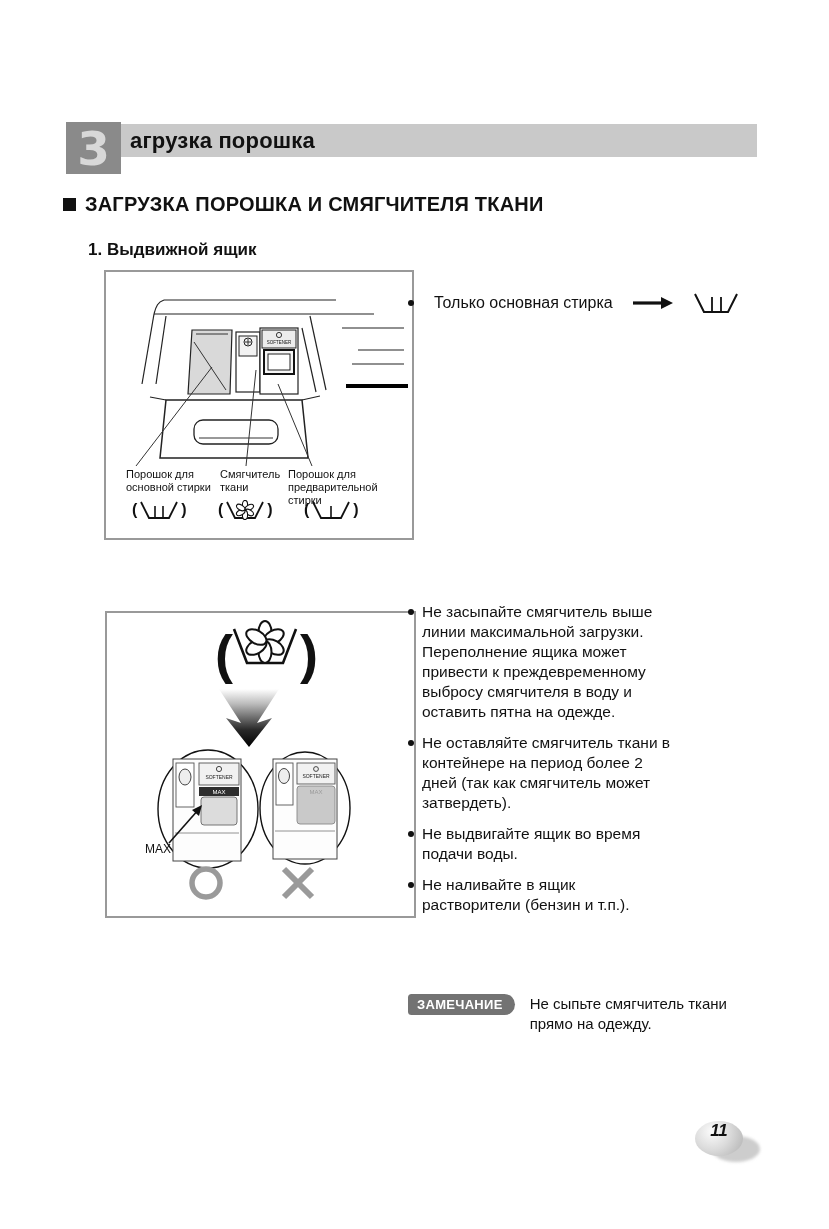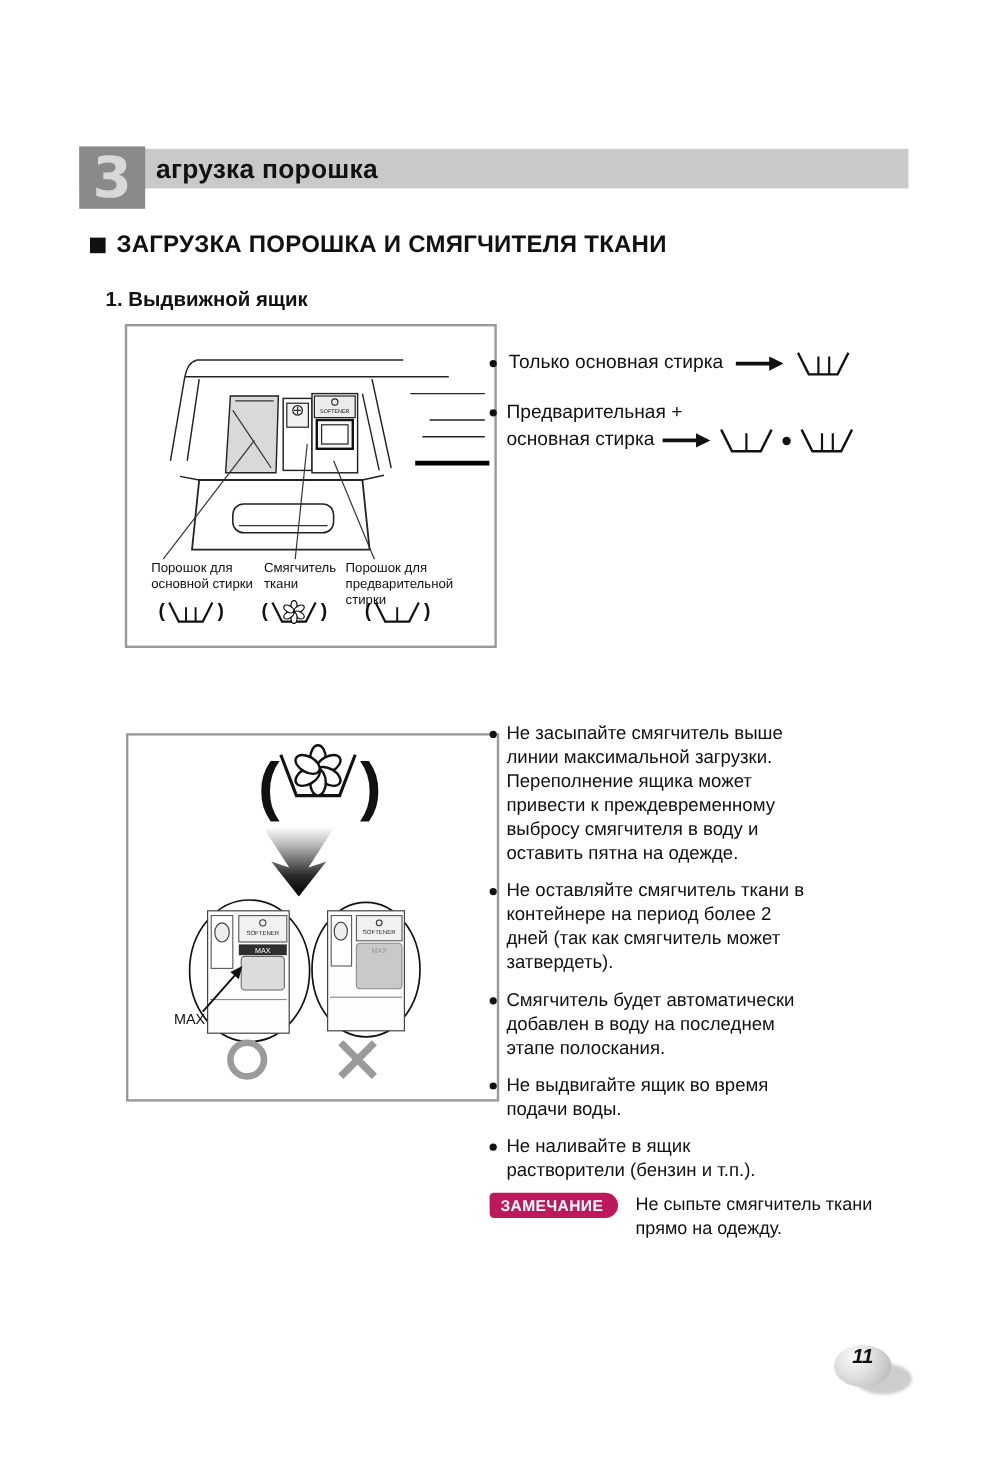--- a/index.html
+++ b/index.html
@@ -11,53 +11,53 @@
   
   .chapter-bar{left:66px;top:124px;width:691px;height:33px;background:#c9c9c9;}
   .chapter-numbox{left:66px;top:122px;width:55px;height:52px;background:#8a8a8a;
       display:flex;align-items:center;justify-content:center;z-index:2;}
   .chapter-num{font-size:47px;font-weight:bold;color:#d8d8d8;line-height:1;
       font-family:"DejaVu Sans", sans-serif;}
   .chapter-title{left:130px;top:124px;height:33px;line-height:33px;
       font-size:22px;font-weight:bold;letter-spacing:0.2px;z-index:3;}
 
   
-  .section-title{left:63px;top:193px;display:flex;align-items:center;gap:9px;margin-left:12px;}
+  .section-title{left:63px;top:193px;display:flex;align-items:center;gap:9px;}
   .sq{width:13px;height:13px;background:#111;flex:0 0 auto;}
   .section-title-text{font-size:20px;font-weight:bold;letter-spacing:0.2px;}
 
   .subheading{font-size:17px;font-weight:bold;text-align:right;}
   #sub1{left:88px;top:240px;}
   #sub2{left:88px;top:575px;}
 
   
   .figbox{border:2px solid #999;background:#fff;margin-left:20px;}
   #fig1{left:84px;top:270px;width:306px;height:266px;}
   #fig2{left:85px;top:611px;width:307px;height:303px;}
 
   .figlabel{font-size:11px;line-height:13px;color:#111;}
   .iconrow{display:flex;align-items:center;gap:2px;font-size:15px;font-weight:bold;}
   .paren{font-size:16px;font-weight:bold;line-height:20px;}
 
   
-  .bullet-row{display:flex;align-items:center;gap:10px;}
+  .bullet-row{display:flex;align-items:center;gap:20px;}
   .dot{width:6px;height:6px;border-radius:50%;background:#111;flex:0 0 auto;}
   .btxt{font-size:16px;line-height:20px;}
   .b2wrap{display:flex;gap:8px;}
   .b2wrap .dot{margin-top:7px;}
   .inlinerow{display:flex;align-items:center;gap:7px;}
   .middot{width:7px;height:7px;border-radius:50%;background:#111;}
 
   .s2bullet{display:flex;gap:8px;margin-bottom:11px;}
   .s2bullet .dot{margin-top:7px;}
   .s2bullet .btxt{font-size:15.5px;line-height:20px;width:340px;}
 
   
   .note-row{left:408px;top:994px;display:flex;gap:15px;align-items:flex-start;}
-  .note-badge{background:#be185d;color:#fff;font-weight:bold;font-size:13px;
+  .note-badge{background:#737373;color:#fff;font-weight:bold;font-size:13px;
       height:21px;line-height:21px;padding:0 12px 0 9px;
       border-radius:4px 12px 12px 4px;letter-spacing:0.3px;}
   .note-text{font-size:15px;line-height:20px;}
 
   
   .pageno-shadow{left:712px;top:1136px;width:48px;height:26px;border-radius:50%;
       background:#cdcdcd;filter:blur(1.5px);z-index:1;}
   .pageno{left:695px;top:1121px;width:48px;height:35px;border-radius:50%;
       background:radial-gradient(circle at 35% 30%, #fbfbfb 0%, #dcdcdc 45%, #aeaeae 100%);
       display:flex;align-items:flex-start;justify-content:center;z-index:2;}
@@ -173,42 +173,20 @@
     <svg width="40" height="14" viewBox="0 0 40 14">
       <path d="M0,7 L29,7" stroke="#111" stroke-width="3.2"></path>
         <polygon points="28,1 40,7 28,13" fill="#111"></polygon>
     </svg>
     <svg width="46" height="22" viewBox="0 0 46 22">
       <path d="M2,2 L11,20 L35,20 L44,2" fill="none" stroke="#111" stroke-width="2"></path>
       <path d="M19,5 L19,20 M28,5 L28,20" stroke="#111" stroke-width="1.8" fill="none"></path>
     </svg>
   </div>
 
-  <div class="abs b2wrap" style="left:408px;top:334px;">
-    <span class="dot"></span>
-    <div>
-      <div class="btxt">Предварительная +</div>
-      <div class="inlinerow" style="margin-top:2px;">
-        <span class="btxt">основная стирка</span>
-        <svg width="40" height="14" viewBox="0 0 40 14">
-          <path d="M0,7 L29,7" stroke="#111" stroke-width="3.2"></path>
-            <polygon points="28,1 40,7 28,13" fill="#111"></polygon>
-        </svg>
-        <svg width="46" height="22" viewBox="0 0 46 22">
-          <path d="M2,2 L11,20 L35,20 L44,2" fill="none" stroke="#111" stroke-width="2"></path>
-          <path d="M23,5 L23,20" stroke="#111" stroke-width="1.8" fill="none"></path>
-        </svg>
-        <span class="middot"></span>
-        <svg width="46" height="22" viewBox="0 0 46 22">
-          <path d="M2,2 L11,20 L35,20 L44,2" fill="none" stroke="#111" stroke-width="2"></path>
-          <path d="M19,5 L19,20 M28,5 L28,20" stroke="#111" stroke-width="1.8" fill="none"></path>
-        </svg>
-      </div>
-    </div>
-  </div>
 
 
   <div class="abs figbox" id="fig2">
     <svg width="303" height="299" viewBox="0 0 303 299">
       <defs>
         <linearGradient id="agrad" x1="0" y1="0" x2="0" y2="1">
           <stop offset="0%" stop-color="#ffffff"></stop>
           <stop offset="25%" stop-color="#bdbdbd"></stop>
           <stop offset="70%" stop-color="#2a2a2a"></stop>
           <stop offset="100%" stop-color="#000000"></stop>
@@ -280,26 +258,20 @@
     </div>
     <div class="s2bullet">
       <span class="dot"></span>
       <span class="btxt pre">Не оставляйте смягчитель ткани в
 контейнере на период более 2
 дней (так как смягчитель может
 затвердеть).</span>
     </div>
     <div class="s2bullet">
       <span class="dot"></span>
-      <span class="btxt pre">Смягчитель будет автоматически
-добавлен в воду на последнем
-этапе полоскания.</span>
-    </div>
-    <div class="s2bullet">
-      <span class="dot"></span>
       <span class="btxt pre">Не выдвигайте ящик во время
 подачи воды.</span>
     </div>
     <div class="s2bullet">
       <span class="dot"></span>
       <span class="btxt pre">Не наливайте в ящик
 растворители (бензин и т.п.).</span>
     </div>
   </div>
 

